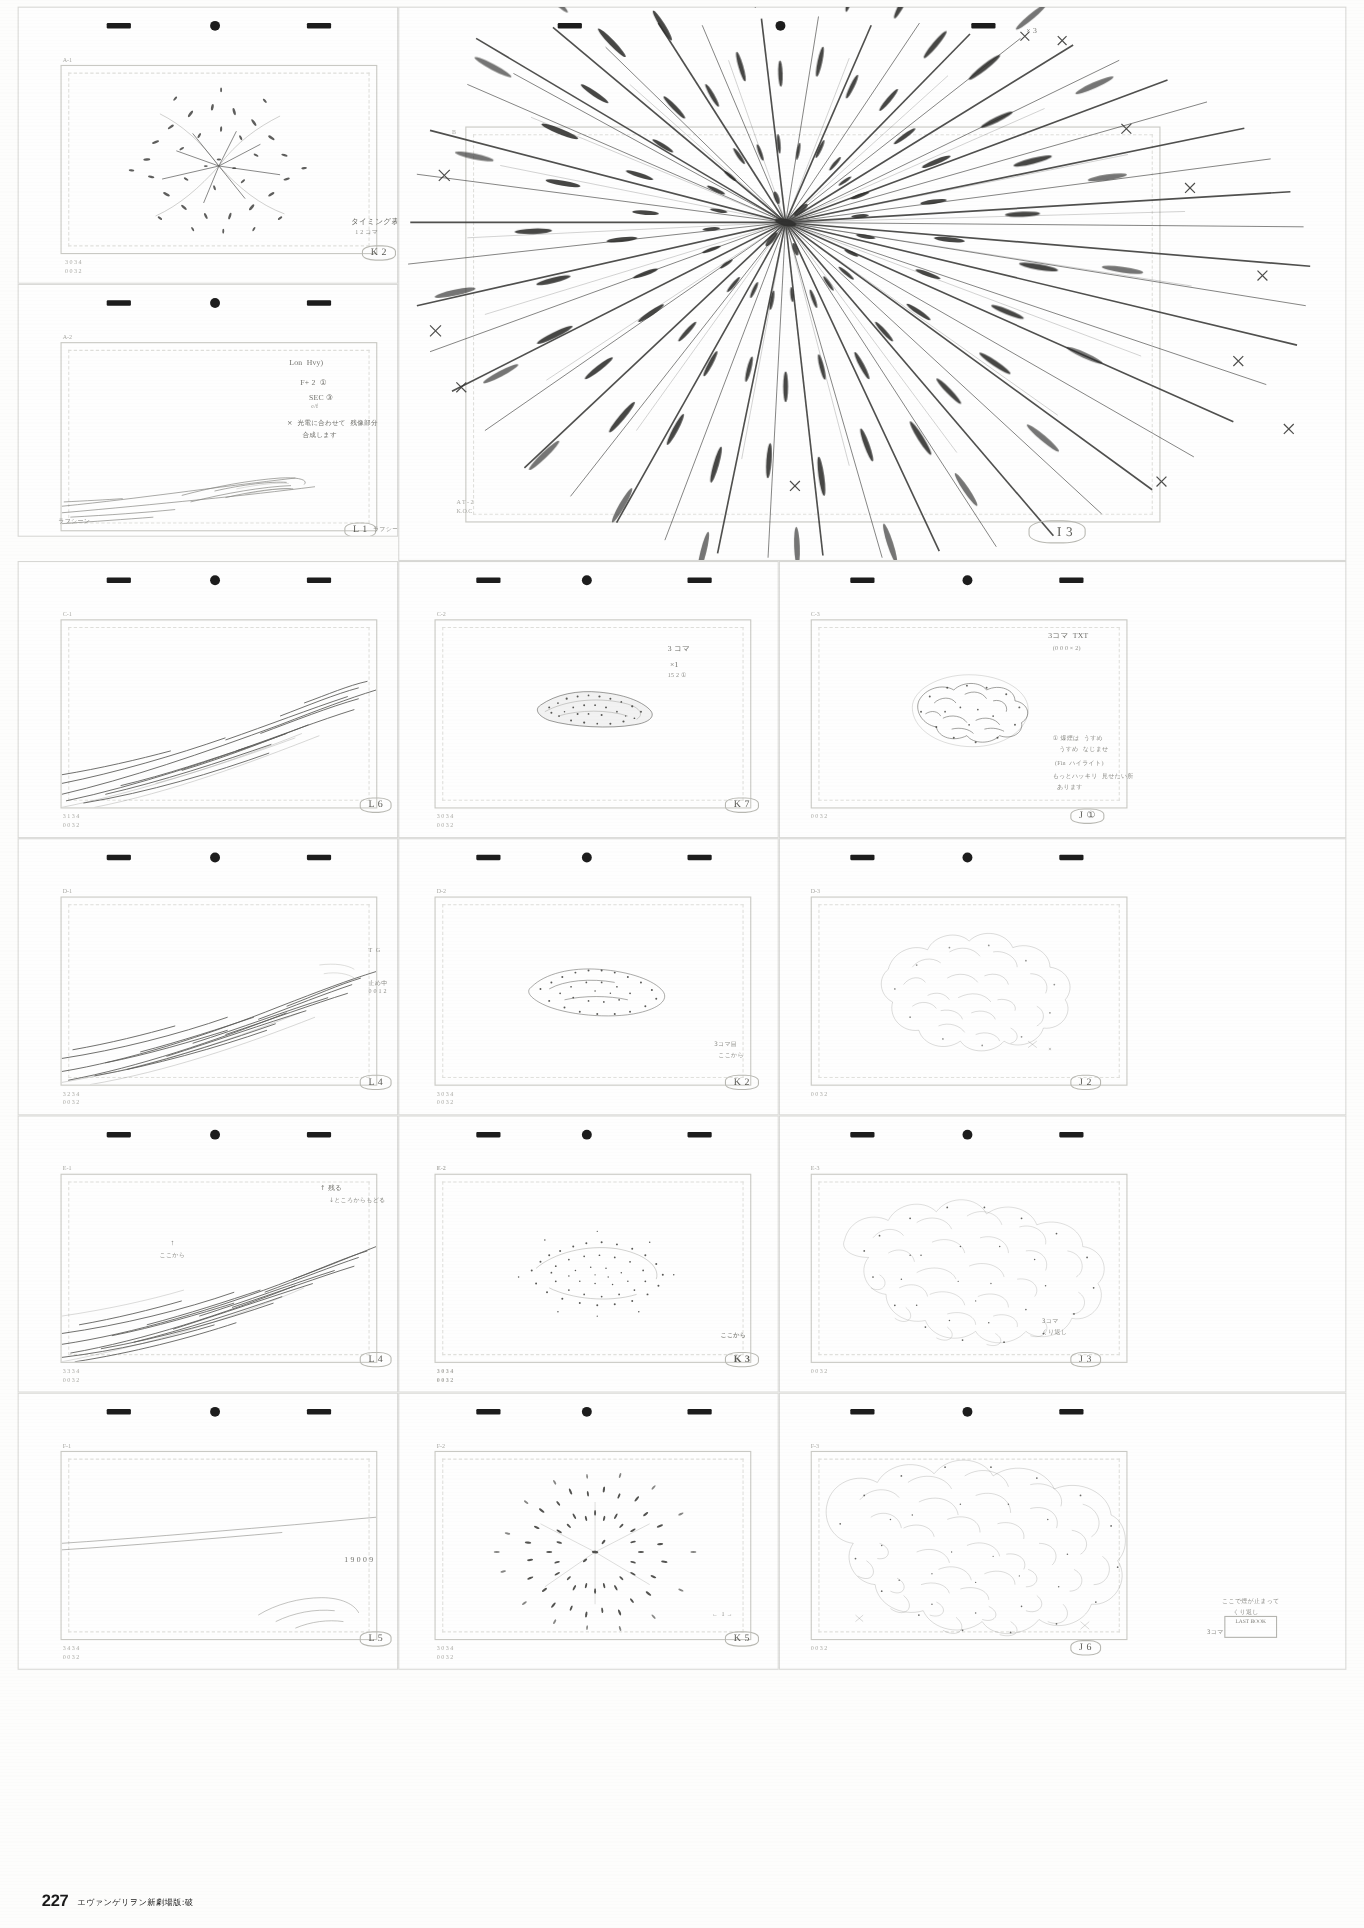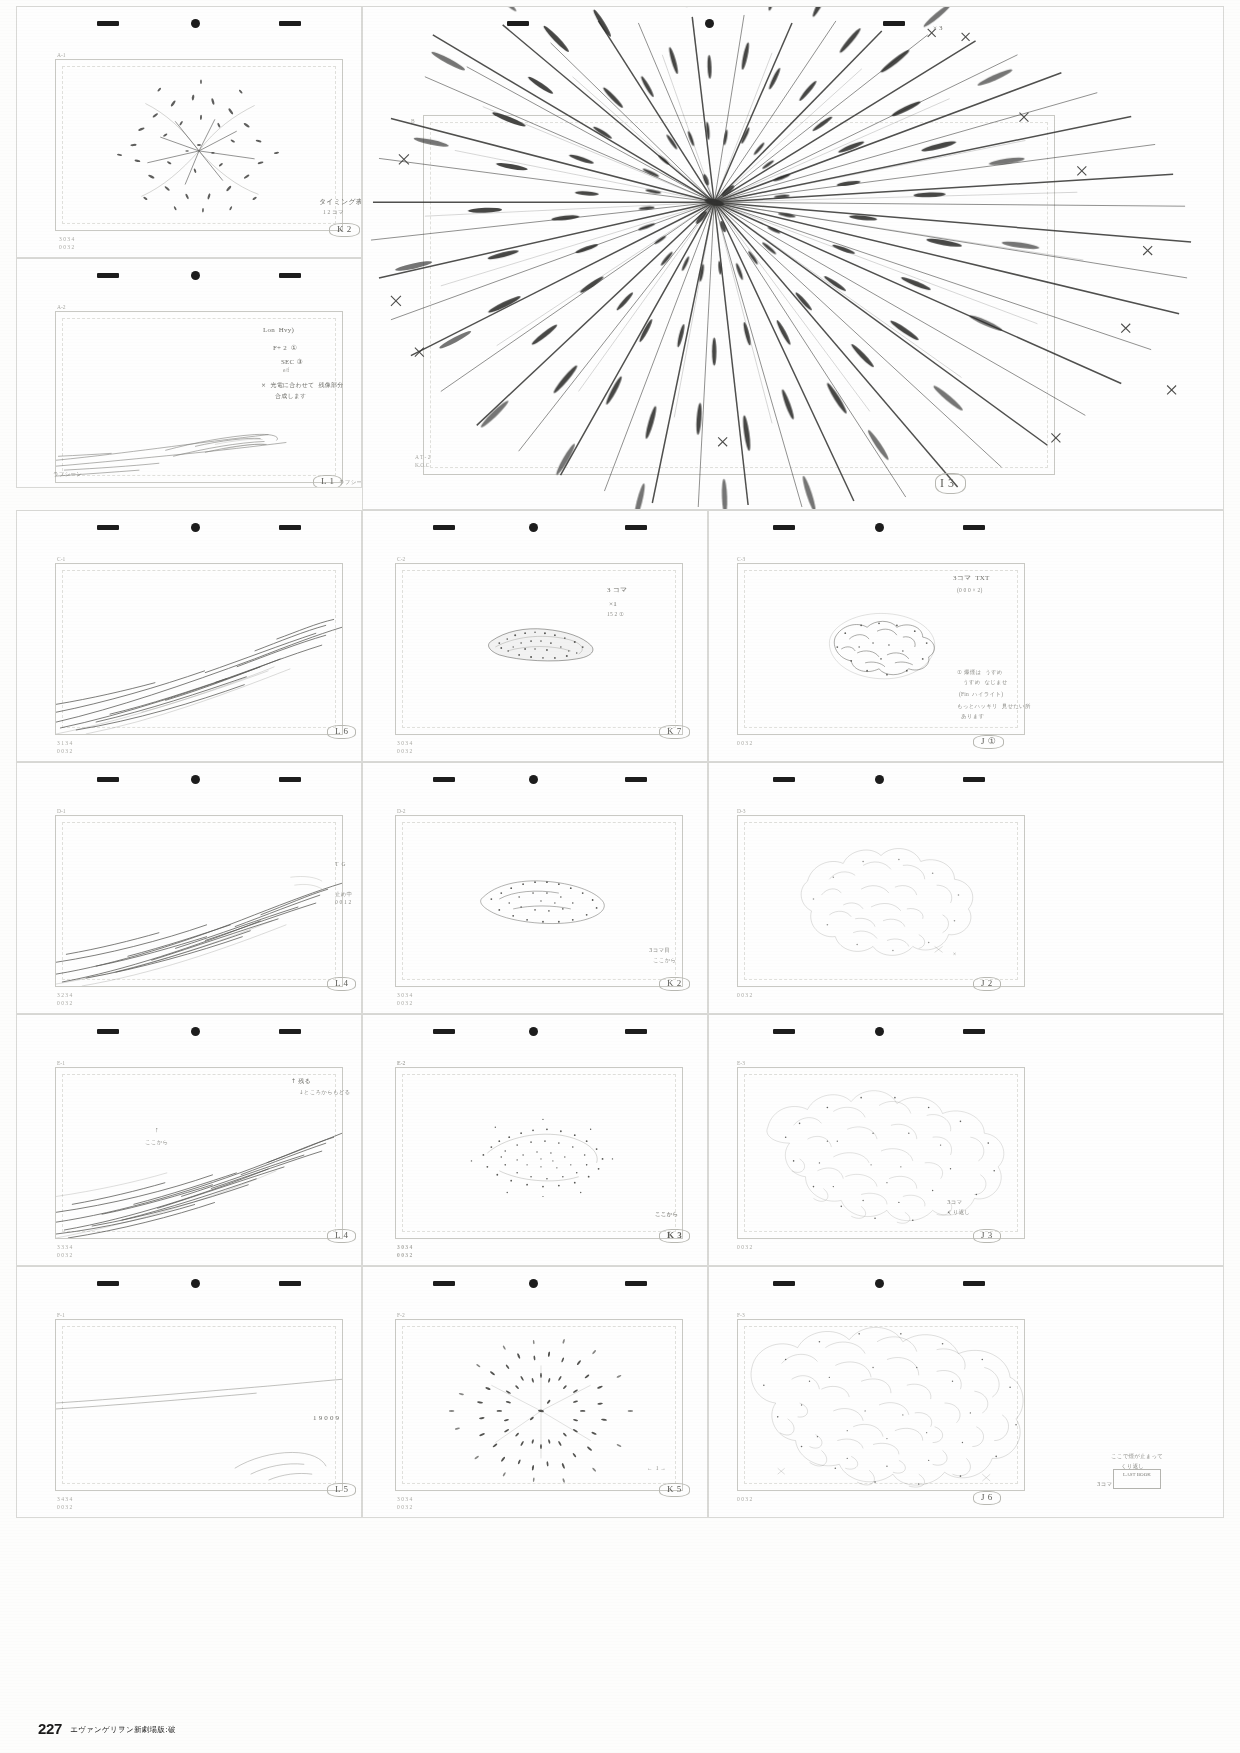--- a/index.html
+++ b/index.html
@@ -106,21 +106,21 @@
     position: absolute;
     color: #5c5c57;
     font-family: "Liberation Serif", serif;
     font-size: 9px;
     letter-spacing: .5px;
     border: 1px solid #b9b9b3;
     border-radius: 40%;
     padding: 1px 7px 2px 7px;
     line-height: 1;
   }
-  .cutno.big { font-size: 12px; padding: 3px 10px 4px 4px; }
+  .cutno.big { font-size: 12px; padding: 3px 10px 4px 25px; }
 
   
   .meta {
     position: absolute;
     font-family: "Liberation Serif", serif;
     font-size: 5.5px;
     color: #a9a9a4;
     white-space: pre;
     line-height: 1.5;
   }

